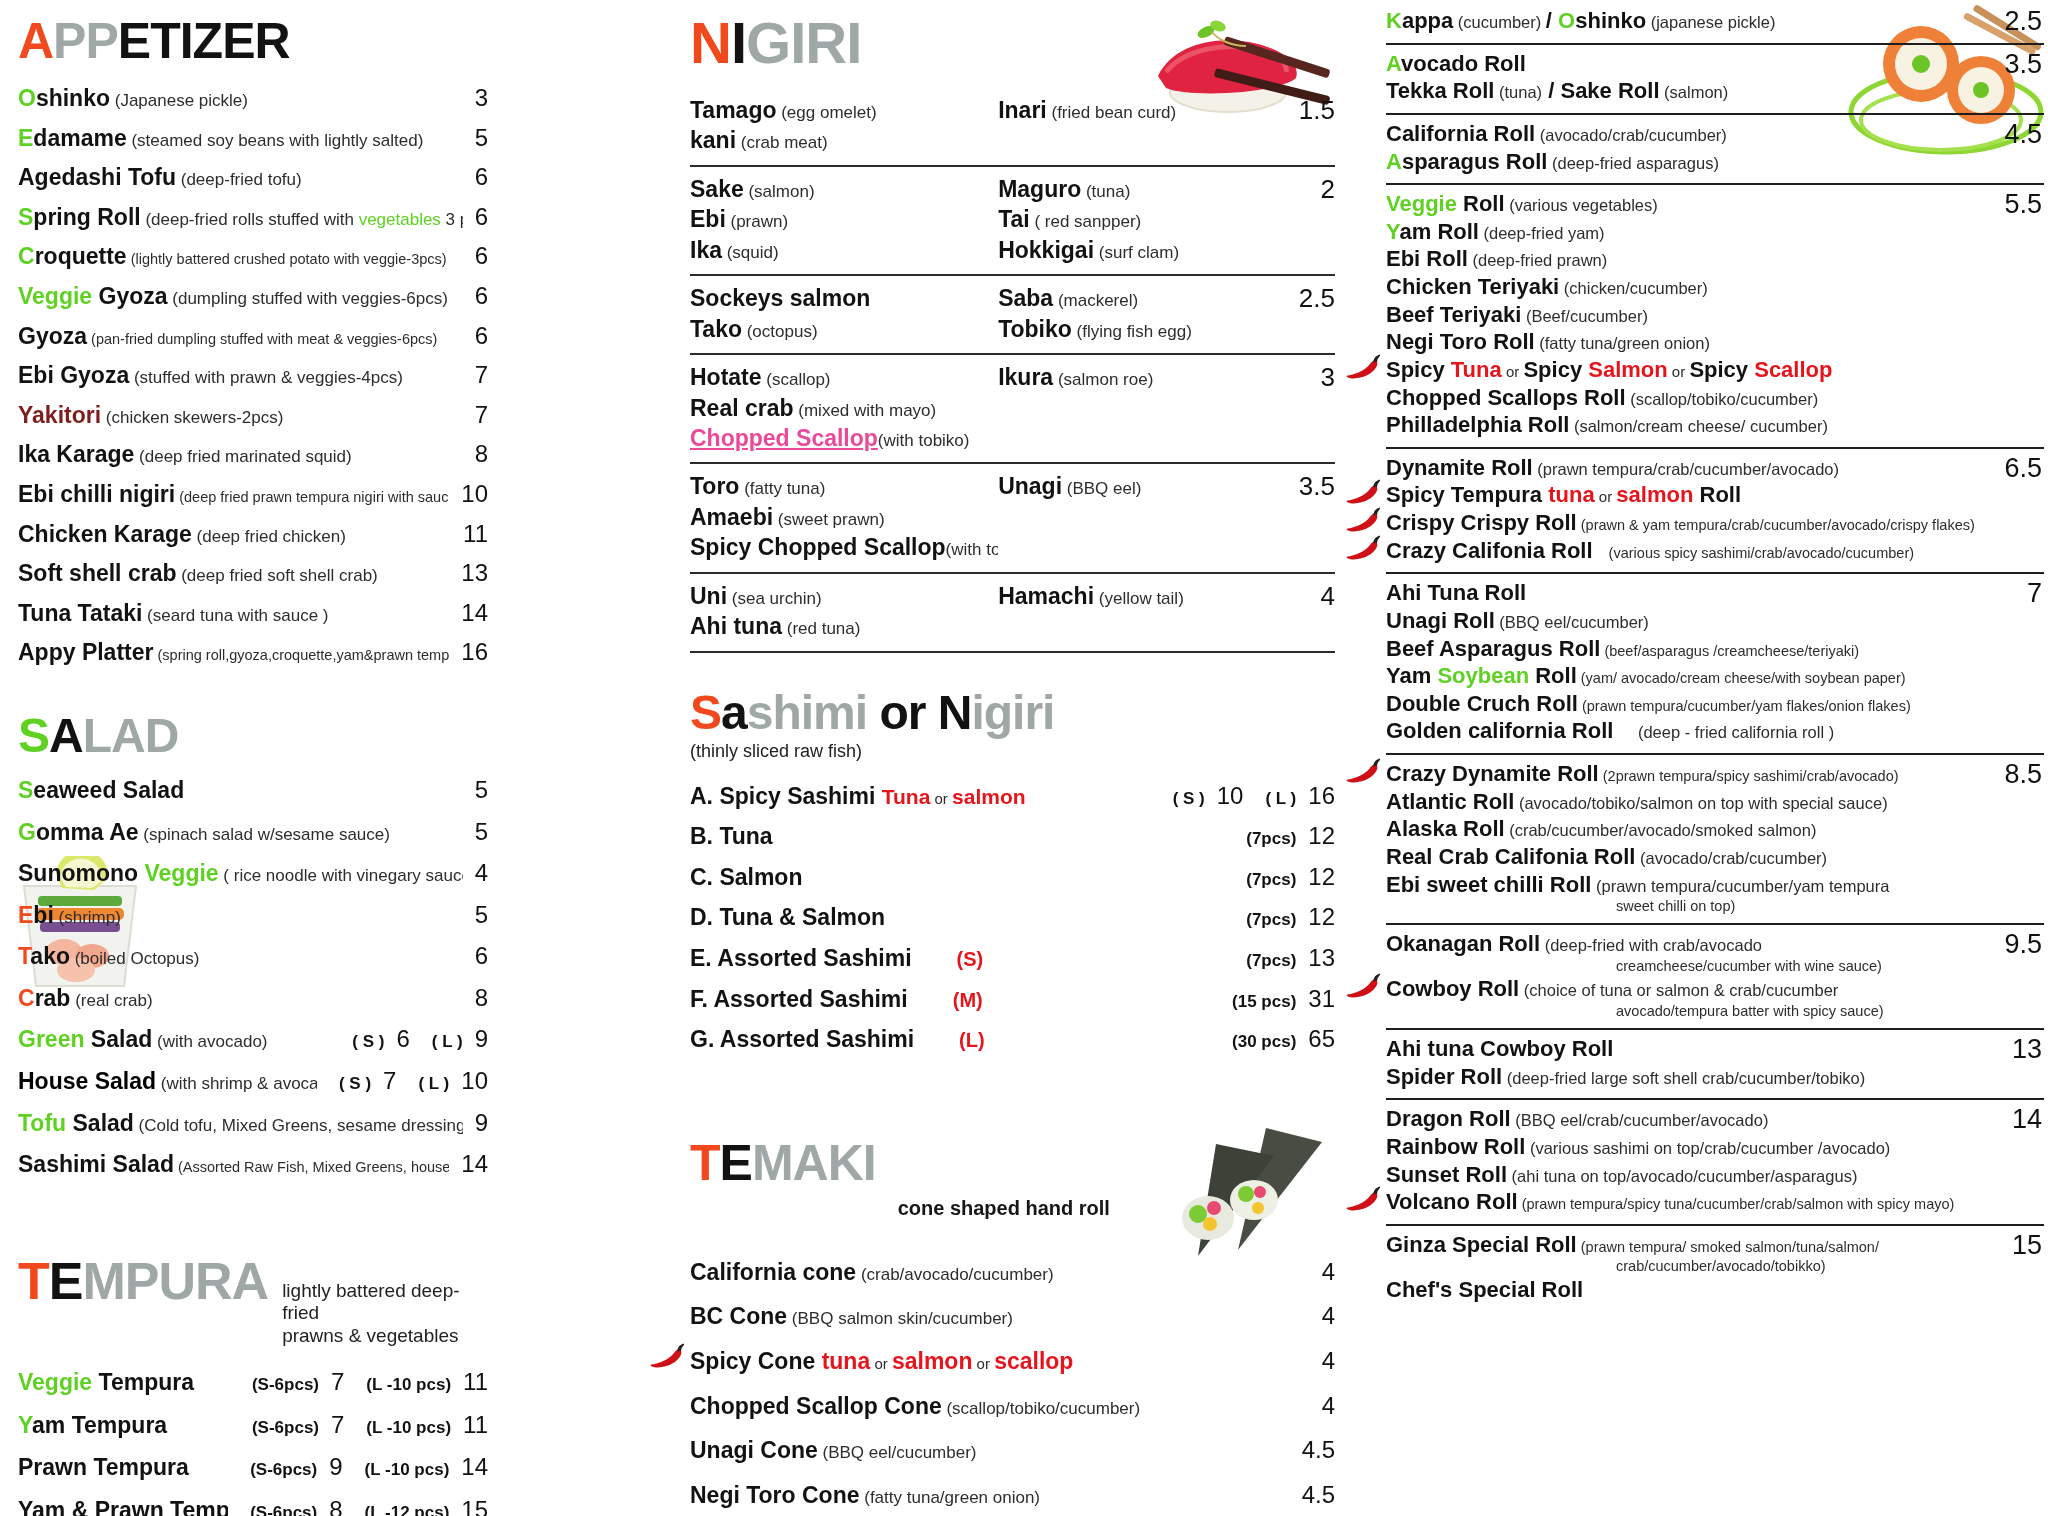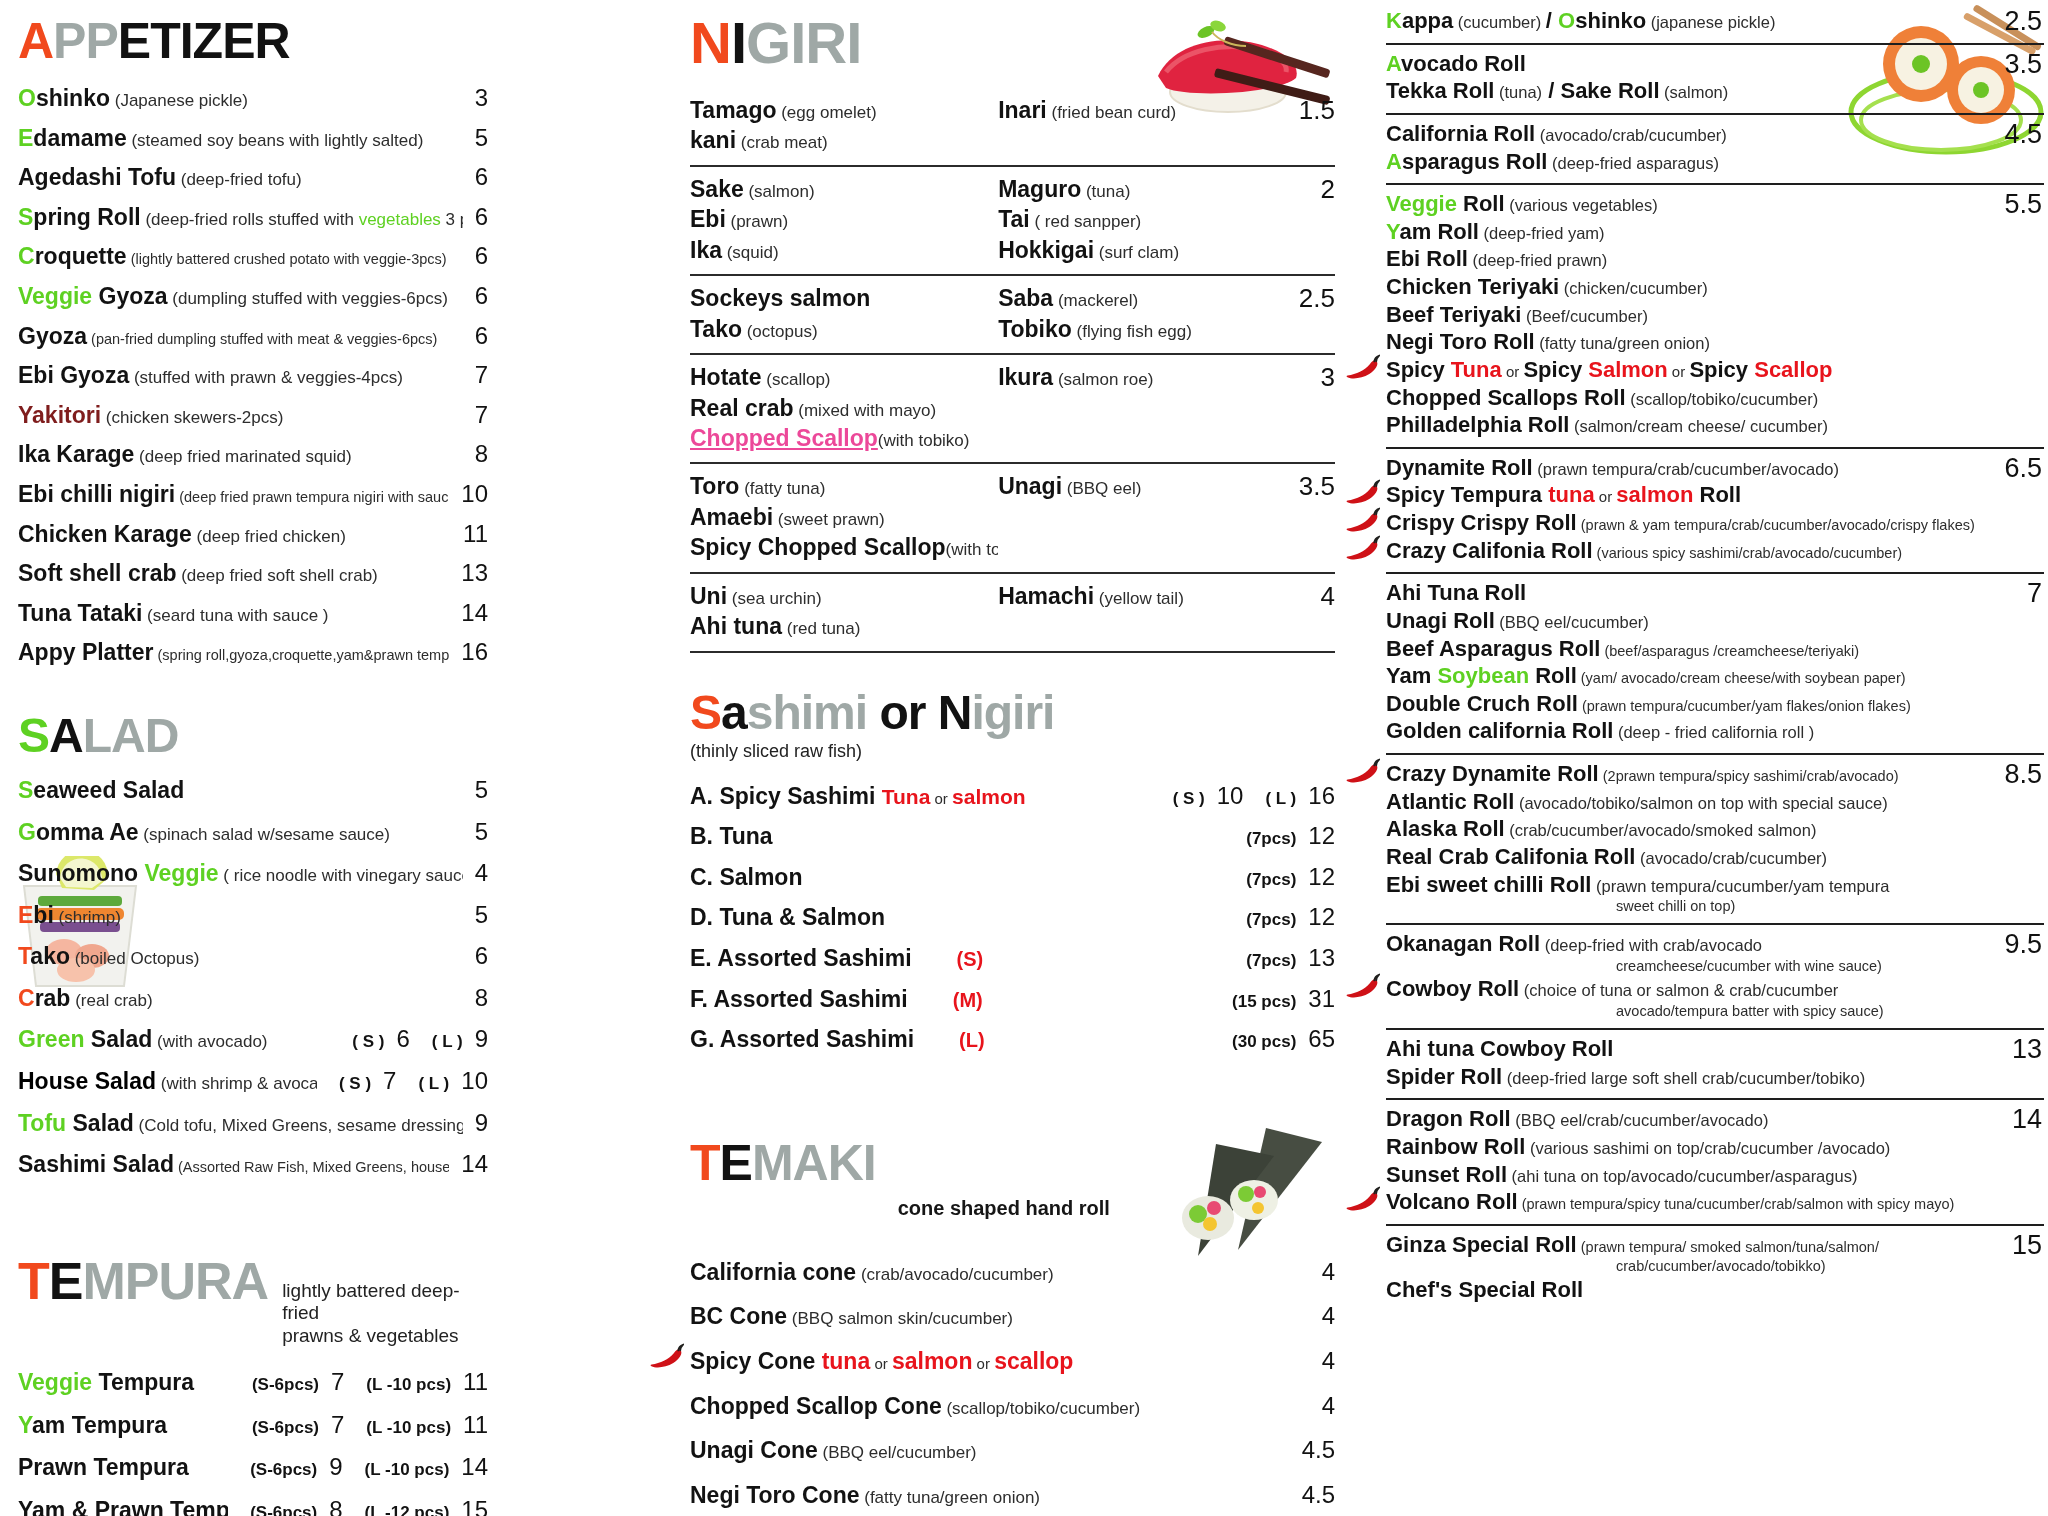--- a/index.html
+++ b/index.html
@@ -538,30 +538,30 @@
                 <path d="M31 7 C33.5 10 30 15.5 24 19.3 C17 23.6 7.5 24.6 3 22.3 C1.8 21.7 1.9 20.9 3.2 20.7 C11.5 19.4 19.5 15.8 24.5 9.8 C26.6 7.3 28.6 5.8 29.8 5.9 Z" fill="#CF1117"></path>
                 <path d="M28.8 7.2 C29.3 4.4 31.2 2.4 33.2 1.8 C31.8 3.3 30.7 4.9 30.8 7" stroke="#20201e" stroke-width="1.7" fill="none" stroke-linecap="round"></path>
               </svg></span><span class="k-n" style="color: rgb(18, 18, 18);">Spicy Tempura </span><span class="k-n" style="color: rgb(232, 20, 28);">tuna</span><span class="k-dsm" style="color: rgb(45, 45, 45);"> or </span><span class="k-n" style="color: rgb(232, 20, 28);">salmon</span><span class="k-n" style="color: rgb(18, 18, 18);"> Roll</span></div>
           <div class="rrow"><span class="chili"><svg width="36" height="27" viewBox="0 0 34 26">
                 <path d="M31 7 C33.5 10 30 15.5 24 19.3 C17 23.6 7.5 24.6 3 22.3 C1.8 21.7 1.9 20.9 3.2 20.7 C11.5 19.4 19.5 15.8 24.5 9.8 C26.6 7.3 28.6 5.8 29.8 5.9 Z" fill="#CF1117"></path>
                 <path d="M28.8 7.2 C29.3 4.4 31.2 2.4 33.2 1.8 C31.8 3.3 30.7 4.9 30.8 7" stroke="#20201e" stroke-width="1.7" fill="none" stroke-linecap="round"></path>
               </svg></span><span class="k-n" style="color: rgb(18, 18, 18);">Crispy Crispy Roll</span><span class="k-ds" style="color: rgb(45, 45, 45);"> (prawn &amp; yam tempura/crab/cucumber/avocado/crispy flakes)</span></div>
           <div class="rrow"><span class="chili"><svg width="36" height="27" viewBox="0 0 34 26">
                 <path d="M31 7 C33.5 10 30 15.5 24 19.3 C17 23.6 7.5 24.6 3 22.3 C1.8 21.7 1.9 20.9 3.2 20.7 C11.5 19.4 19.5 15.8 24.5 9.8 C26.6 7.3 28.6 5.8 29.8 5.9 Z" fill="#CF1117"></path>
                 <path d="M28.8 7.2 C29.3 4.4 31.2 2.4 33.2 1.8 C31.8 3.3 30.7 4.9 30.8 7" stroke="#20201e" stroke-width="1.7" fill="none" stroke-linecap="round"></path>
-              </svg></span><span class="k-n" style="color: rgb(18, 18, 18);">Crazy Califonia Roll</span><span class="k-ds" style="color: rgb(45, 45, 45);">  (various spicy sashimi/crab/avocado/cucumber)</span></div>
+              </svg></span><span class="k-n" style="color: rgb(18, 18, 18);">Crazy Califonia Roll</span><span class="k-ds" style="color: rgb(45, 45, 45); padding-left: 12px;">  (various spicy sashimi/crab/avocado/cucumber)</span></div>
         </div>
         <div class="rgrp">
           <span class="gprice k-p">7</span>
           <div class="rrow"><span class="k-n" style="color: rgb(18, 18, 18);">Ahi Tuna Roll</span></div>
           <div class="rrow"><span class="k-n" style="color: rgb(18, 18, 18);">Unagi Roll</span><span class="k-d" style="color: rgb(45, 45, 45);"> (BBQ eel/cucumber)</span></div>
           <div class="rrow"><span class="k-n" style="color: rgb(18, 18, 18);">Beef Asparagus Roll</span><span class="k-ds" style="color: rgb(45, 45, 45);">   (beef/asparagus /creamcheese/teriyaki)</span></div>
           <div class="rrow"><span class="k-n" style="color: rgb(18, 18, 18);">Yam </span><span class="k-n" style="color: rgb(94, 209, 34);">Soybean</span><span class="k-n" style="color: rgb(18, 18, 18);"> Roll</span><span class="k-ds" style="color: rgb(45, 45, 45);">     (yam/ avocado/cream cheese/with soybean paper)</span></div>
           <div class="rrow"><span class="k-n" style="color: rgb(18, 18, 18);">Double Cruch  Roll</span><span class="k-ds" style="color: rgb(45, 45, 45);">  (prawn tempura/cucumber/yam flakes/onion flakes)</span></div>
-          <div class="rrow"><span class="k-n" style="color: rgb(18, 18, 18);">Golden california  Roll</span><span class="k-d" style="color: rgb(45, 45, 45);">   (deep - fried california roll )</span></div>
+          <div class="rrow"><span class="k-n" style="color: rgb(18, 18, 18);">Golden california  Roll</span><span class="k-d" style="color: rgb(45, 45, 45); padding-left: 20px;">   (deep - fried california roll )</span></div>
         </div>
         <div class="rgrp">
           <span class="gprice k-p">8.5</span>
           <div class="rrow"><span class="chili"><svg width="36" height="27" viewBox="0 0 34 26">
                 <path d="M31 7 C33.5 10 30 15.5 24 19.3 C17 23.6 7.5 24.6 3 22.3 C1.8 21.7 1.9 20.9 3.2 20.7 C11.5 19.4 19.5 15.8 24.5 9.8 C26.6 7.3 28.6 5.8 29.8 5.9 Z" fill="#CF1117"></path>
                 <path d="M28.8 7.2 C29.3 4.4 31.2 2.4 33.2 1.8 C31.8 3.3 30.7 4.9 30.8 7" stroke="#20201e" stroke-width="1.7" fill="none" stroke-linecap="round"></path>
               </svg></span><span class="k-n" style="color: rgb(18, 18, 18);">Crazy Dynamite Roll</span><span class="k-ds" style="color: rgb(45, 45, 45);">  (2prawn tempura/spicy sashimi/crab/avocado)</span></div>
           <div class="rrow"><span class="k-n" style="color: rgb(18, 18, 18);">Atlantic Roll</span><span class="k-d" style="color: rgb(45, 45, 45);">    (avocado/tobiko/salmon on top with special sauce)</span></div>
           <div class="rrow"><span class="k-n" style="color: rgb(18, 18, 18);">Alaska Roll</span><span class="k-d" style="color: rgb(45, 45, 45);">   (crab/cucumber/avocado/smoked salmon)</span></div>
           <div class="rrow"><span class="k-n" style="color: rgb(18, 18, 18);">Real Crab Califonia Roll</span><span class="k-d" style="color: rgb(45, 45, 45);"> (avocado/crab/cucumber)</span></div>

